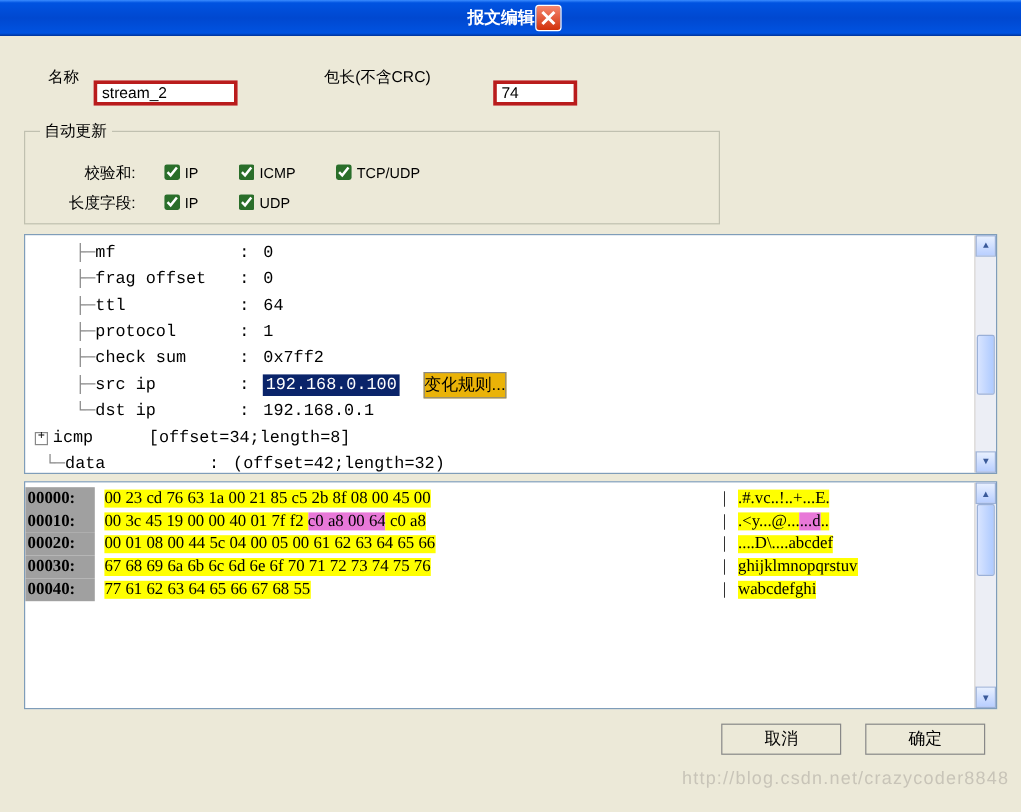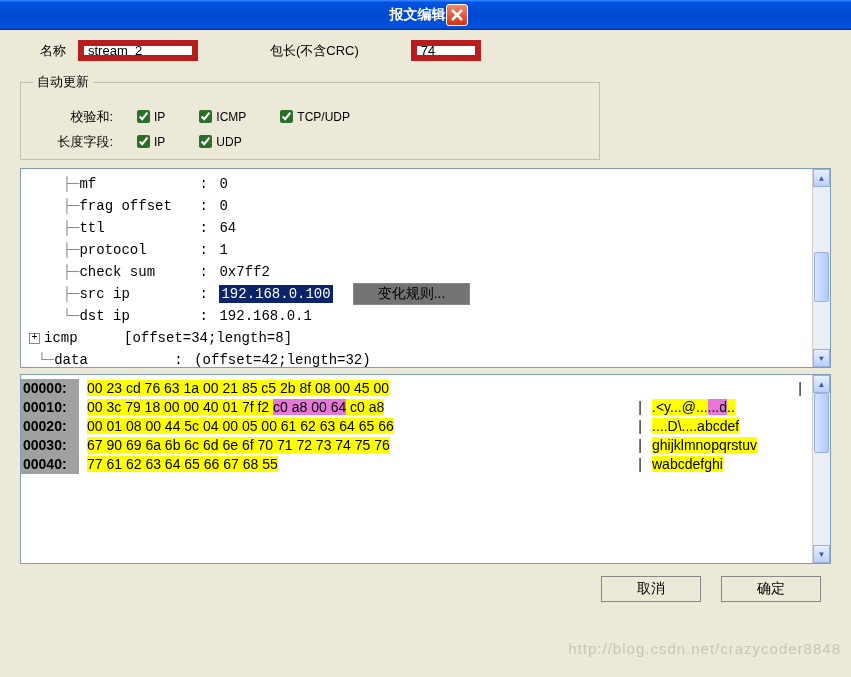--- a/index.html
+++ b/index.html
@@ -40,26 +40,27 @@
   background: #ece9d8;
 }
 .toprow {
   display: flex;
   align-items: center;
   margin-bottom: 12px;
   gap: 12px;
 }
 .label { font-size: 13px; }
 .textinput {
-  border: 6px solid #b91c1c;
+  border: 3px solid #b91c1c;
   background: #fff;
   height: 21px;
   padding: 2px 4px;
   font-size: 13px;
   font-family: inherit;
+  margin-top: 27px;
 }
 .fieldset {
   border: 1px solid #c0c0b0;
   padding: 10px 12px 2px;
   margin: 0 0 8px 0;
   width: 580px;
 }
 .fieldset legend { padding: 0 4px; font-size: 13px; }
 .fsrow {
   display: flex;
@@ -86,23 +87,23 @@
 .treerow { display: flex; align-items: center; height: 22px; }
 .tconn { color: #888; display: inline-block; white-space: pre; }
 .tname { display: inline-block; min-width: 120px; }
 .tcolon { display: inline-block; width: 20px; }
 .tval { display: inline-block; }
 .selval { background: #0a246a; color: #fff; padding: 1px 2px; }
 .rulebtn {
   margin-left: 20px;
   font-family: "SimSun", sans-serif;
   font-size: 14px;
-  padding: 1px 24px;
+  padding: 1px 0;
   border: 1px solid #888;
-  background: #737373;
+  background: #eab308;
   cursor: pointer;
 }
 .plusbox {
   display: inline-block;
   width: 11px;
   height: 11px;
   border: 1px solid #888;
   line-height: 8px;
   text-align: center;
   font-size: 10px;
@@ -139,22 +140,23 @@
   background: linear-gradient(to right, #d8e4ff, #aecaff);
   border: 1px solid #9ab0d8;
   border-radius: 2px;
 }
 .hexpane {
   border: 1px solid #7f9db9;
   background: #fff;
   height: 190px;
   margin-top: 6px;
   display: flex;
-  font-family: Liberation Sans, sans-serif;
-  font-size: 14px;
+  font-family: Liberation Serif, serif;
+  font-size: 14px;
+  gap: 37px;
 }
 .hexcontent { flex: 1; padding: 4px 0; overflow: hidden; }
 .hexrow { display: flex; height: 19px; line-height: 19px; white-space: pre; }
 .hexoff { background: #a0a0a0; color: #000; padding: 0 2px; width: 58px; font-weight: bold; }
 .hexbytes { padding-left: 8px; flex: 1; }
 .hexyel { background: #ffff00; }
 .hexpink { background: #e878d8; }
 .hexsep { padding: 0 10px; }
 .hexascii { width: 160px; }
 .btnrow {
@@ -240,24 +242,24 @@
       <div class="sbbtn">▲</div>
       <div class="sbtrack">
         <div class="sbthumb" style="top:40%;height:50px"></div>
       </div>
       <div class="sbbtn">▼</div>
     </div>
   </div>
 
   <div class="hexpane">
     <div class="hexcontent" id="hexcontent">
-        <div class="hexrow"><span class="hexoff">00000:</span><span class="hexbytes"><span class="hexyel">00 23 cd 76 63 1a 00 21 85 c5 2b 8f 08 00 45 00</span></span><span class="hexsep">|</span></div>
-        <div class="hexrow"><span class="hexoff">00010:</span><span class="hexbytes"><span class="hexyel">00 3c 79 18 00 00 40 01 7f f2 </span><span class="hexpink">c0 a8 00 64</span><span class="hexyel"> c0 a8</span></span><span class="hexsep">|</span><span class="hexascii"><span class="hexyel">.&lt;y...@...</span><span class="hexpink">...d</span><span class="hexyel">..</span></span></div>
+        <div class="hexrow"><span class="hexoff">00000:</span><span class="hexbytes"><span class="hexyel">00 23 cd 76 63 1a 00 21 85 c5 2b 8f 08 00 45 00</span></span><span class="hexsep">|</span><span class="hexascii"><span class="hexyel">.#.vc..!..+...E.</span></span></div>
+        <div class="hexrow"><span class="hexoff">00010:</span><span class="hexbytes"><span class="hexyel">00 3c 45 19 00 00 40 01 7f f2 </span><span class="hexpink">c0 a8 00 64</span><span class="hexyel"> c0 a8</span></span><span class="hexsep">|</span><span class="hexascii"><span class="hexyel">.&lt;y...@...</span><span class="hexpink">...d</span><span class="hexyel">..</span></span></div>
         <div class="hexrow"><span class="hexoff">00020:</span><span class="hexbytes"><span class="hexyel">00 01 08 00 44 5c 04 00 05 00 61 62 63 64 65 66</span></span><span class="hexsep">|</span><span class="hexascii"><span class="hexyel">....D\....abcdef</span></span></div>
-        <div class="hexrow"><span class="hexoff">00030:</span><span class="hexbytes"><span class="hexyel">67 90 69 6a 6b 6c 6d 6e 6f 70 71 72 73 74 75 76</span></span><span class="hexsep">|</span><span class="hexascii"><span class="hexyel">ghijklmnopqrstuv</span></span></div>
+        <div class="hexrow"><span class="hexoff">00030:</span><span class="hexbytes"><span class="hexyel">67 68 69 6a 6b 6c 6d 6e 6f 70 71 72 73 74 75 76</span></span><span class="hexsep">|</span><span class="hexascii"><span class="hexyel">ghijklmnopqrstuv</span></span></div>
         <div class="hexrow"><span class="hexoff">00040:</span><span class="hexbytes"><span class="hexyel">77 61 62 63 64 65 66 67 68 55</span></span><span class="hexsep">|</span><span class="hexascii"><span class="hexyel">wabcdefghi</span></span></div>
       </div>
     <div class="scrollbar">
       <div class="sbbtn">▲</div>
       <div class="sbtrack">
         <div class="sbthumb" style="top:0;height:60px"></div>
       </div>
       <div class="sbbtn">▼</div>
     </div>
   </div>

